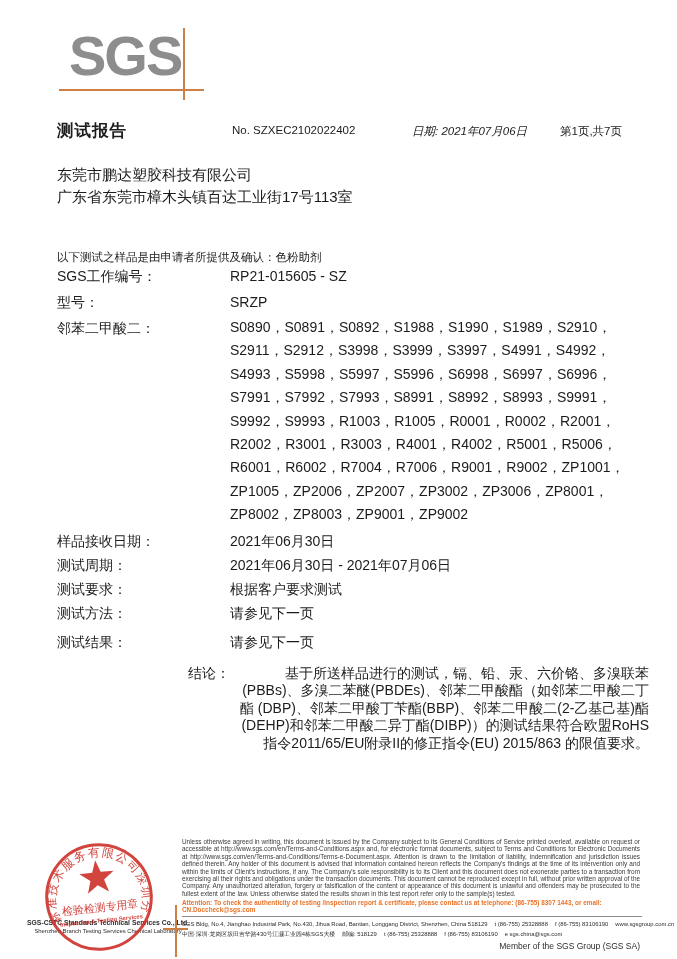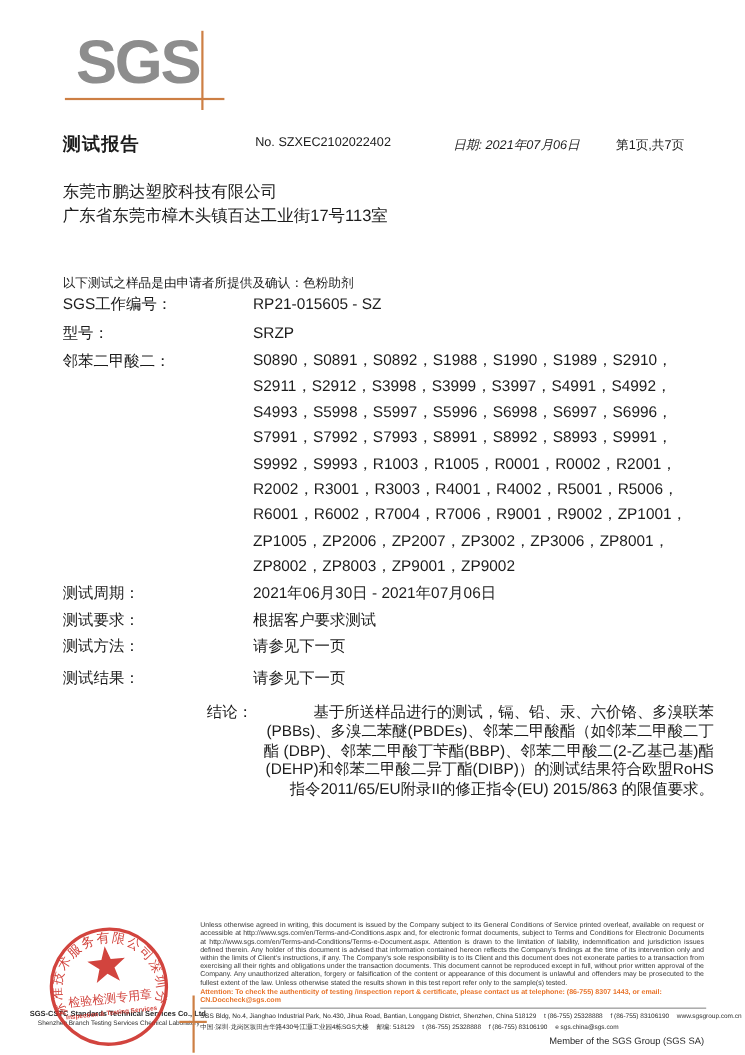--- a/index.html
+++ b/index.html
@@ -95,20 +95,24 @@
         <div>S4993，S5998，S5997，S5996，S6998，S6997，S6996，</div>
         <div>S7991，S7992，S7993，S8991，S8992，S8993，S9991，</div>
         <div>S9992，S9993，R1003，R1005，R0001，R0002，R2001，</div>
         <div>R2002，R3001，R3003，R4001，R4002，R5001，R5006，</div>
         <div>R6001，R6002，R7004，R7006，R9001，R9002，ZP1001，</div>
         <div>ZP1005，ZP2006，ZP2007，ZP3002，ZP3006，ZP8001，</div>
         <div>ZP8002，ZP8003，ZP9001，ZP9002</div>
       </span>
     </div>
 
+    <div class="frow mt2">
+      <span class="flabel">样品接收日期：</span>
+      <span class="fvalue">2021年06月30日</span>
+    </div>
 
     <div class="frow">
       <span class="flabel">测试周期：</span>
       <span class="fvalue">2021年06月30日 - 2021年07月06日</span>
     </div>
 
     <div class="frow">
       <span class="flabel">测试要求：</span>
       <span class="fvalue">根据客户要求测试</span>
     </div>

